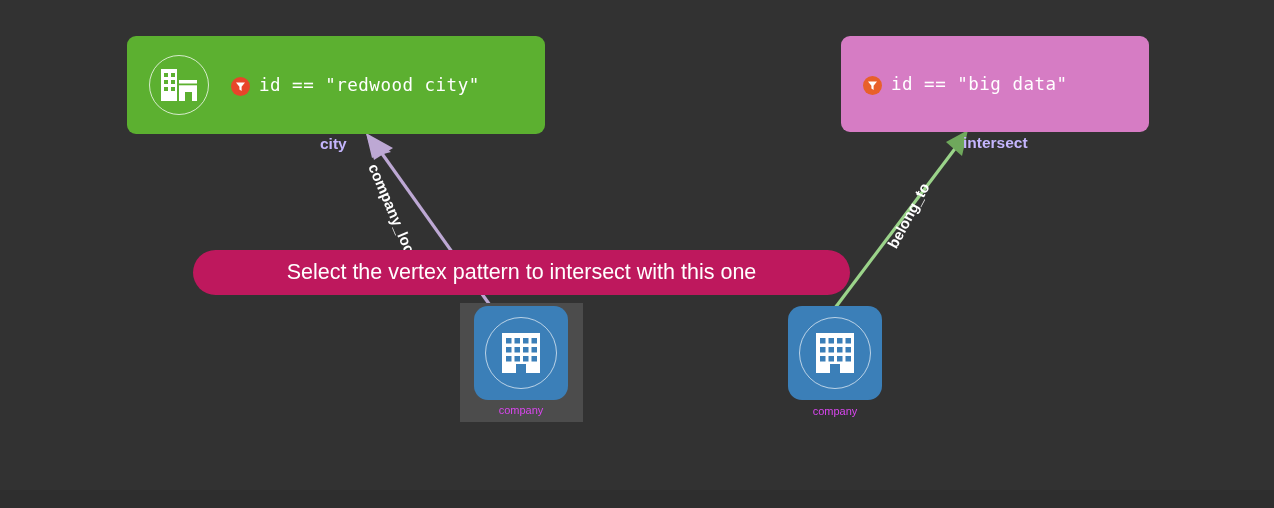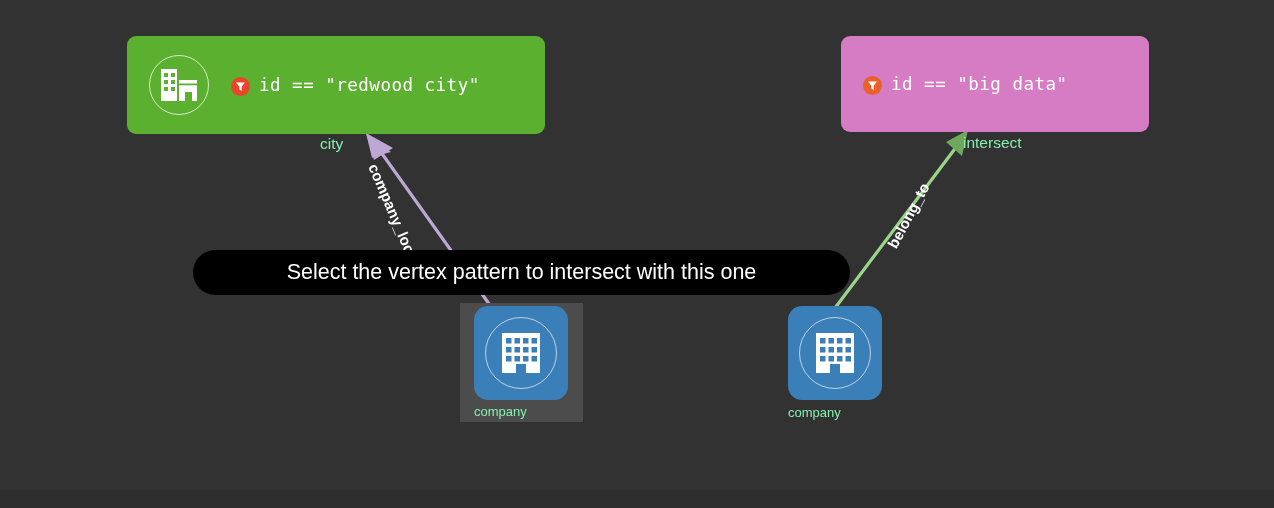--- a/index.html
+++ b/index.html
@@ -82,23 +82,24 @@
     white-space: pre;
   }
   .card-body {
     display: flex;
     align-items: center;
   }
 
   
   .type-label {
     position: absolute;
-    color: #86efac;
+    color: #c4b5fd;
     font-size: 15.5px;
     white-space: nowrap;
+    font-weight: bold;
   }
   .label-city     { left: 320px; top: 135px; }
   .label-industry { left: 963px; top: 134px; }
 
   
   #edges {
     position: absolute;
     left: 0; top: 0;
     width: 1274px;
     height: 508px;
@@ -138,24 +139,24 @@
     width: 70px;
     height: 70px;
     border-radius: 50%;
     border: 1.5px solid rgba(255,255,255,0.65);
     display: flex;
     align-items: center;
     justify-content: center;
   }
   .vertex-label {
     position: absolute;
-    color: #86efac;
-    font-size: 13px;
-    white-space: nowrap;
-    text-align: left;
+    color: #d946ef;
+    font-size: 11px;
+    white-space: nowrap;
+    text-align: center;
   }
   .selection-backdrop {
     position: absolute;
     left: 460px;
     top: 303px;
     width: 123px;
     height: 119px;
     background: #4c4c4c;
   }
   .vertex-left  { left: 474px; top: 306px; }
@@ -164,21 +165,21 @@
   .vlabel-right { left: 788px; top: 405px; width: 94px; }
 
   
   .tooltip {
     position: absolute;
     left: 193px;
     top: 250px;
     width: 657px;
     height: 45px;
     border-radius: 23px;
-    background: #000000;
+    background: #be185d;
     display: flex;
     align-items: center;
     justify-content: center;
   }
   .tooltip-text {
     color: #ffffff;
     font-size: 21.5px;
     white-space: nowrap;
   }
 </style>

